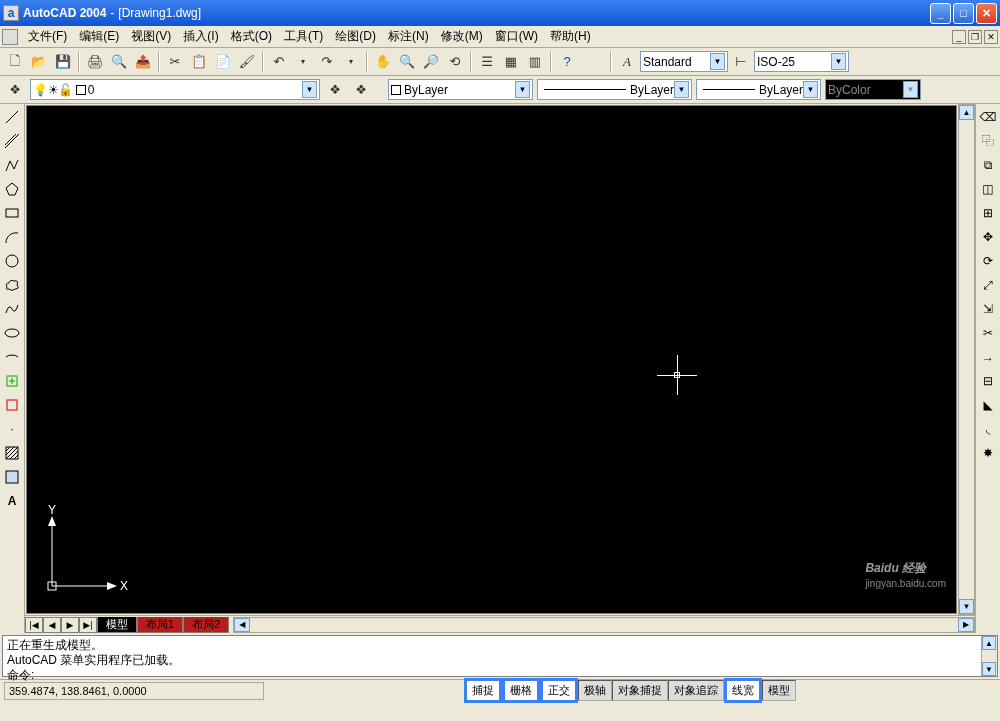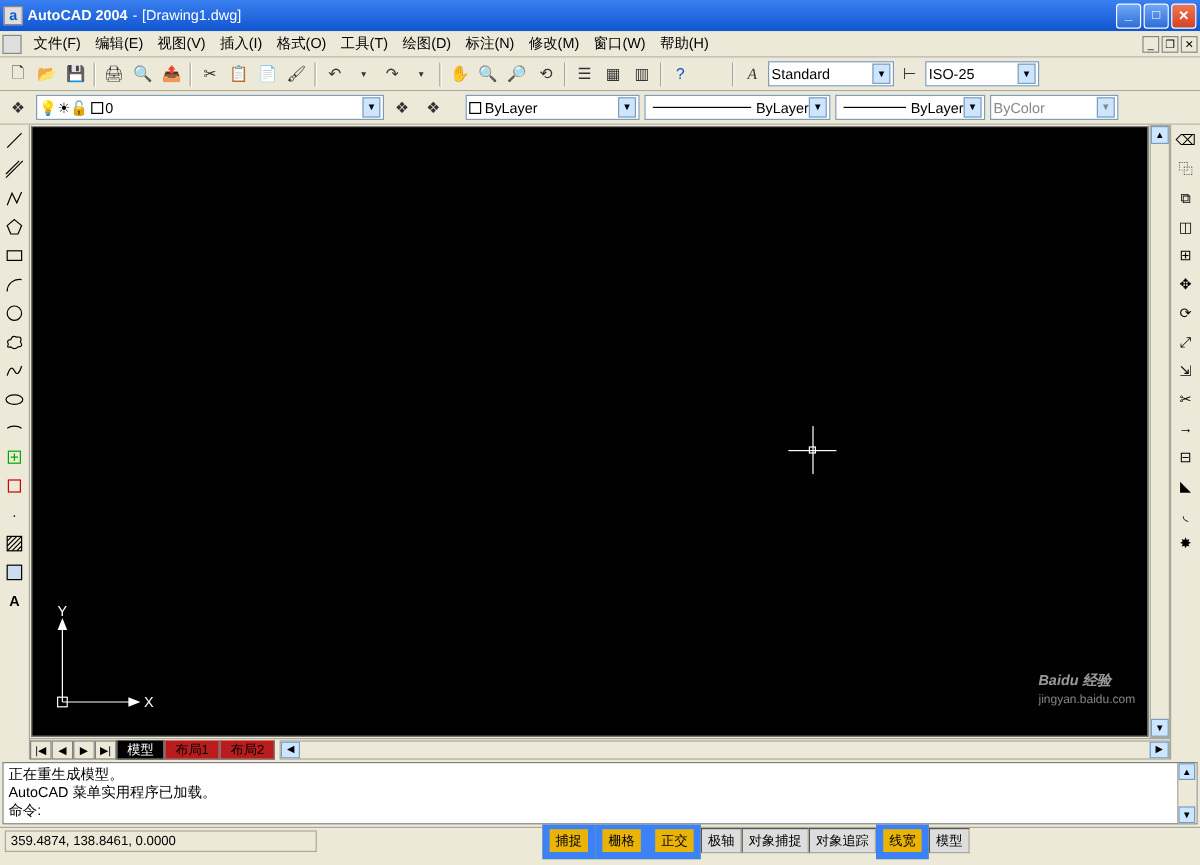--- a/index.html
+++ b/index.html
@@ -49,28 +49,28 @@
 .tab { height:16px; padding:0 8px; border:1px solid #808080; background:#b91c1c; border-top:none; display:flex; align-items:center; font-size:11px; }
 .tab.active { background:#000; color:#fff; }
 .modeltabs .hsb { flex:1; height:16px; background:#ece9d8; border:1px solid #aca899; margin-left:4px; position:relative; }
 .modeltabs .hsb .la,.modeltabs .hsb .ra { position:absolute; width:16px; height:14px; background:#cde6ff; border:1px solid #7f9db9; top:0; display:flex; align-items:center; justify-content:center; font-size:8px; }
 .modeltabs .hsb .la{left:0} .modeltabs .hsb .ra{right:0}
 
 .vsb { width:17px; background:#ece9d8; border:1px solid #aca899; position:relative; }
 .vsb .ua,.vsb .da { position:absolute; width:15px; height:15px; background:#cde6ff; border:1px solid #7f9db9; left:0; display:flex; align-items:center; justify-content:center; font-size:8px; }
 .vsb .ua{top:0} .vsb .da{bottom:0}
 
-.cmdwindow { height:52px; background:#fff; border:1px solid #808080; margin:2px; padding:2px 4px; font-family:"SimSun",monospace; font-size:12px; line-height:15px; position:relative; }
+.cmdwindow { height:42px; background:#fff; border:1px solid #808080; margin:2px; padding:2px 4px; font-family:"SimSun",monospace; font-size:12px; line-height:15px; position:relative; }
 .cmdwindow .sb { position:absolute; right:0; top:0; bottom:0; width:16px; background:#ece9d8; border-left:1px solid #aca899; }
 .cmdwindow .sb span { position:absolute; width:14px; height:14px; background:#cde6ff; border:1px solid #7f9db9; left:0; display:flex; align-items:center; justify-content:center; font-size:8px; }
 .cmdwindow .sb .u{top:0} .cmdwindow .sb .d{bottom:0}
 
 .statusbar { height:22px; background:#ece9d8; border-top:1px solid #aca899; display:flex; align-items:center; padding:0 4px; gap:0; }
 .statusbar .coords { width:260px; border:1px solid #aca899; padding:2px 4px; font-size:11px; }
-.statusbar .sbtn { padding:2px 5px; border:6px solid #3b82f6; background:#eab308; font-size:11px; }
+.statusbar .sbtn { padding:2px 5px; border:3px solid #3b82f6; background:#ffffff; font-size:11px; }
 .statusbar .sbtn.pressed { border:1px inset #aca899; background:#ddd;text-align:right; }
 .statusbar .fill { flex:1; }
 
 .watermark { position:absolute; right:10px; bottom:24px; color:rgba(255,255,255,0.6); font-size:24px; font-weight:bold; font-style:italic; pointer-events:none; text-shadow:0 0 4px rgba(0,0,0,0.5); }
 .watermark small { font-size:10px; display:block; color:rgba(255,255,255,0.5); font-style:normal; font-weight:normal; text-align:right; }
 </style>
 </head>
 <body>
 
 <div class="titlebar">
@@ -131,21 +131,21 @@
   <div class="tbtn">🔎</div>
   <div class="tbtn">⟲</div>
   <div class="tsep"></div>
   <div class="tbtn">☰</div>
   <div class="tbtn">▦</div>
   <div class="tbtn">▥</div>
   <div class="tsep"></div>
   <div class="tbtn" style="color:#0050d0">?</div>
   <div class="tsep" style="margin-left:30px"></div>
   <div class="tbtn" style="font-family:serif;font-style:italic">A</div>
-  <div class="tcombo" style="width:105px">
+  <div class="tcombo" style="width:88px">
     <span>Standard</span>
       <span class="dd">▼</span>
   </div>
   <div class="tbtn">⊢</div>
   <div class="tcombo" style="width:95px">
     <span>ISO-25</span>
       <span class="dd">▼</span>
   </div>
 </div>
 
@@ -170,21 +170,21 @@
   <div class="tcombo" style="width:155px">
     <span style="flex:1;border-top:1px solid #000;margin:0 4px"></span>
     <span>ByLayer</span>
       <span class="dd">▼</span>
   </div>
   <div class="tcombo" style="width:125px">
     <span style="flex:1;border-top:1px solid #000;margin:0 4px"></span>
     <span>ByLayer</span>
       <span class="dd">▼</span>
   </div>
-  <div class="tcombo" style="width:107px;background:#ffffff;color:#888">
+  <div class="tcombo" style="width:96px;background:#000000;color:#888">
     <span>ByColor</span>
       <span class="dd">▼</span>
   </div>
 </div>
 
 <div class="workarea">
   <div class="vtb">
     <div class="vbtn">
         <svg>
           <line x1="2" y1="14" x2="14" y2="2" stroke="#000"></line>

